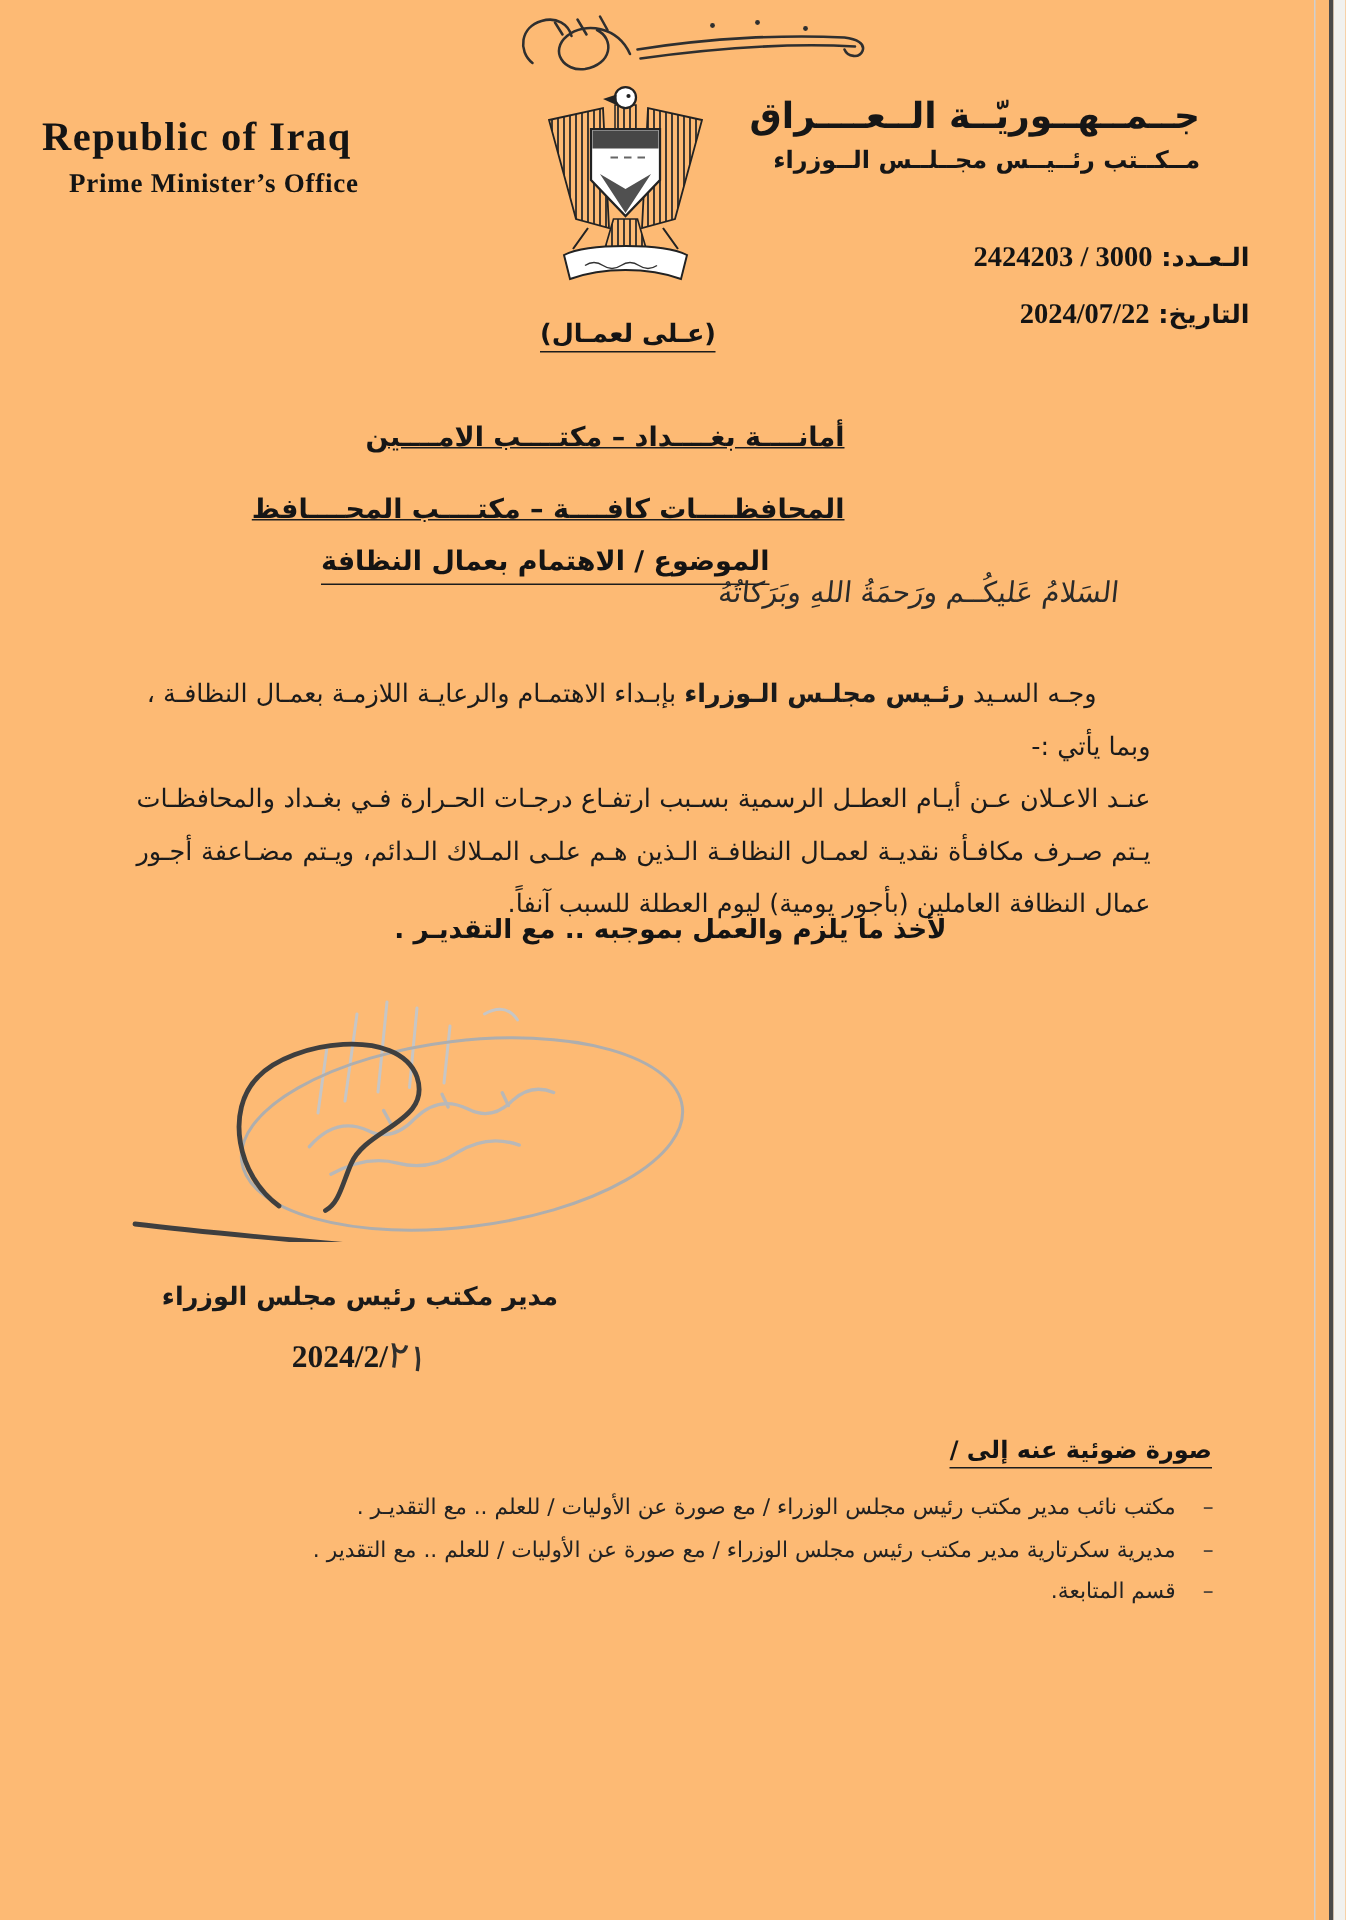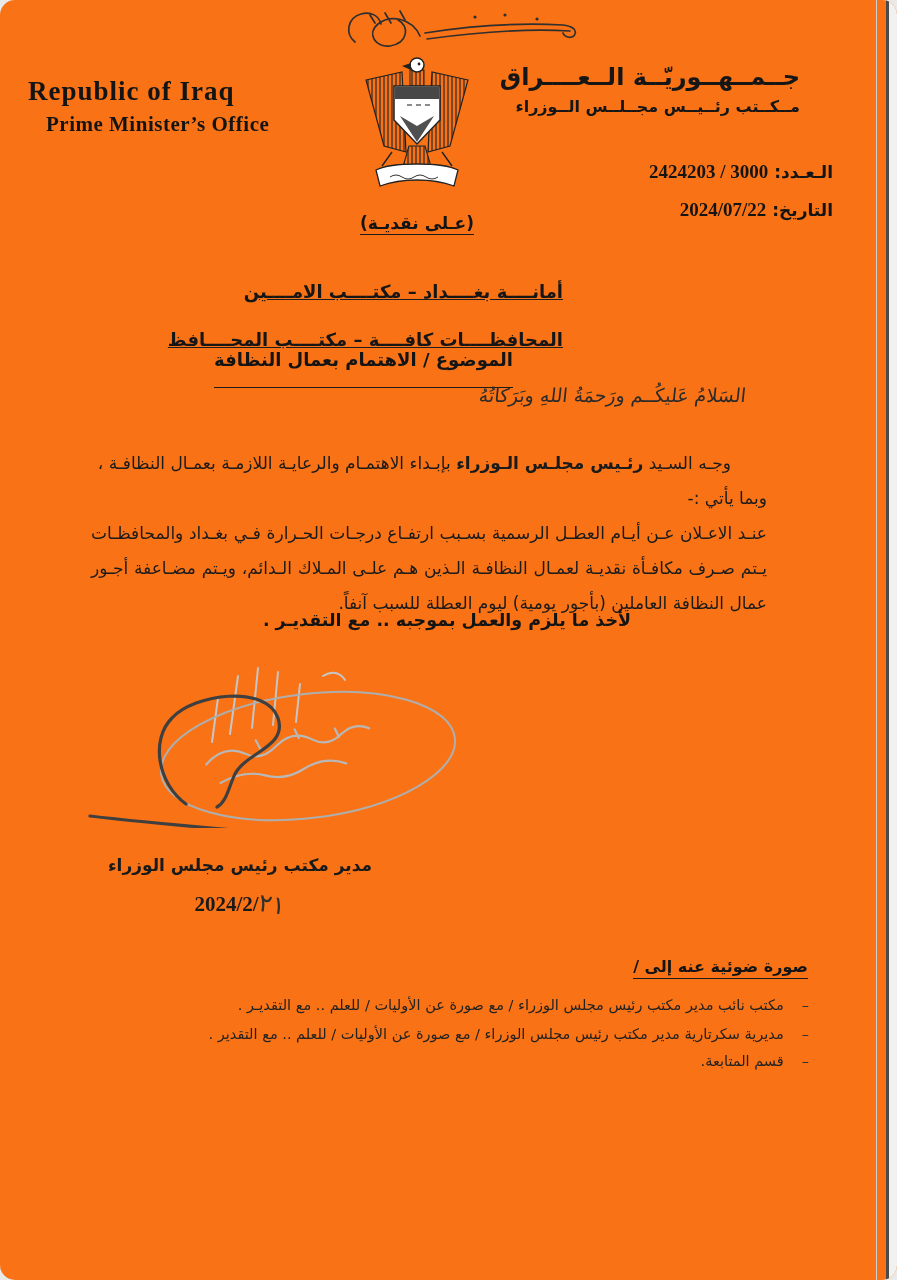--- a/index.html
+++ b/index.html
@@ -1,51 +1,50 @@
 <!DOCTYPE html>
 <html lang="ar"><head>
 <meta charset="utf-8">
 <style>
   * { margin:0; padding:0; box-sizing:border-box; }
   body { background:#e9e9e9; font-family:"DejaVu Sans", sans-serif; }
   .page {
     position:relative; width:897px; height:1280px;
-    background:#f97316; overflow:hidden; color:#1e1e1e;
+    background:#fdba74; overflow:hidden; color:#1e1e1e;
     font-family:"DejaVu Sans", sans-serif;
-    border-radius:15px;
   }
   
   .edge-light { position:absolute; left:876px; top:0; width:1px; height:1280px; background:#cfcfcf; }
   .edge-dark  { position:absolute; left:886px; top:0; width:3px; height:1280px; background:#4a4a4a; }
   .edge-outer { position:absolute; left:889px; top:0; width:8px; height:1280px; background:#f1f1ef; }
 
   .abs { position:absolute; }
 
   
   .en-title { left:28px; top:76px; font-family:"Liberation Serif","DejaVu Serif",serif;
               font-weight:700; font-size:27px; letter-spacing:1px; color:#141414; }
   .en-sub   { left:46px; top:112px; font-family:"Liberation Serif","DejaVu Serif",serif;
-              font-weight:700; font-size:21px; letter-spacing:0.5px; color:#141414; }
+              font-weight:700; font-size:18px; letter-spacing:0.5px; color:#141414; }
 
   .ar-head { right:97px; top:60px; direction:rtl; text-align:right; color:#161616; }
   .ar-head .t1 { font-size:24px; font-weight:700; line-height:34px; }
   .ar-head .t2 { font-size:16px; font-weight:700; line-height:26px; }
 
   .refblock { right:64px; top:153px; direction:rtl; text-align:right; color:#141414; }
   .refblock .row { line-height:37px; font-size:17px; font-weight:700; }
   .refblock .num { font-family:"Liberation Serif","DejaVu Serif",serif; font-size:19px; font-weight:700; }
 
   .urgency { left:360px; top:213px; direction:rtl; font-size:17px; font-weight:700;
              border-bottom:1.5px solid #1c1c1c; padding-bottom:1px; color:#141414; }
 
   .recipients { right:334px; top:268px; direction:rtl; text-align:right;text-decoration:underline; }
   .recipients .line { font-size:18px; font-weight:700; line-height:48px; color:#161616; white-space:nowrap; }
 
-  .subject { right:384px; top:349px; direction:rtl; font-size:18px; font-weight:700;
-             border-bottom:1.6px solid #1c1c1c; padding-bottom:17px; color:#141414; white-space:nowrap; }
+  .subject { right:384px; top:364px; direction:rtl; font-size:18px; font-weight:700;
+             border-bottom:1.6px solid #1c1c1c; padding-bottom:4px; color:#141414; white-space:nowrap; }
 
   .greeting { right:151px; top:384px; direction:rtl; font-size:19px; color:#2a2a2a;
               transform:skewX(-6deg); white-space:nowrap; }
 
   .bodytext { right:130px; top:446px; width:676px; direction:rtl; text-align:justify;
               font-size:17px; line-height:35px; color:#1b1b1b; }
   .bodytext p { margin:0; }
   .bodytext .p1 { text-indent:36px; }
   .bodytext .pm { font-weight:700; }
   .closing { right:147px; top:610px; width:676px; direction:rtl; text-align:center;
@@ -130,21 +129,21 @@
     <div class="row">
       <span>الـعـدد:</span>
       <span class="num">3000 / 2424203</span>
     </div>
     <div class="row">
       <span>التاريخ:</span>
       <span class="num">2024/07/22</span>
     </div>
   </div>
 
-  <div class="abs urgency">(عـلى نقديـة)</div>
+  <div class="abs urgency">(عـلى لعمـال)</div>
 
   <div class="abs recipients">
     <div class="line">أمانــــة بغــــداد – مكتــــب الامــــين</div>
     <div class="line">المحافظــــات كافــــة – مكتــــب المحــــافظ</div>
   </div>
 
   <div class="abs subject">الموضوع / الاهتمام بعمال النظافة</div>
 
   <div class="abs greeting">السَلامُ عَليكُــم ورَحمَةُ اللهِ وبَرَكاتُهُ</div>
 

